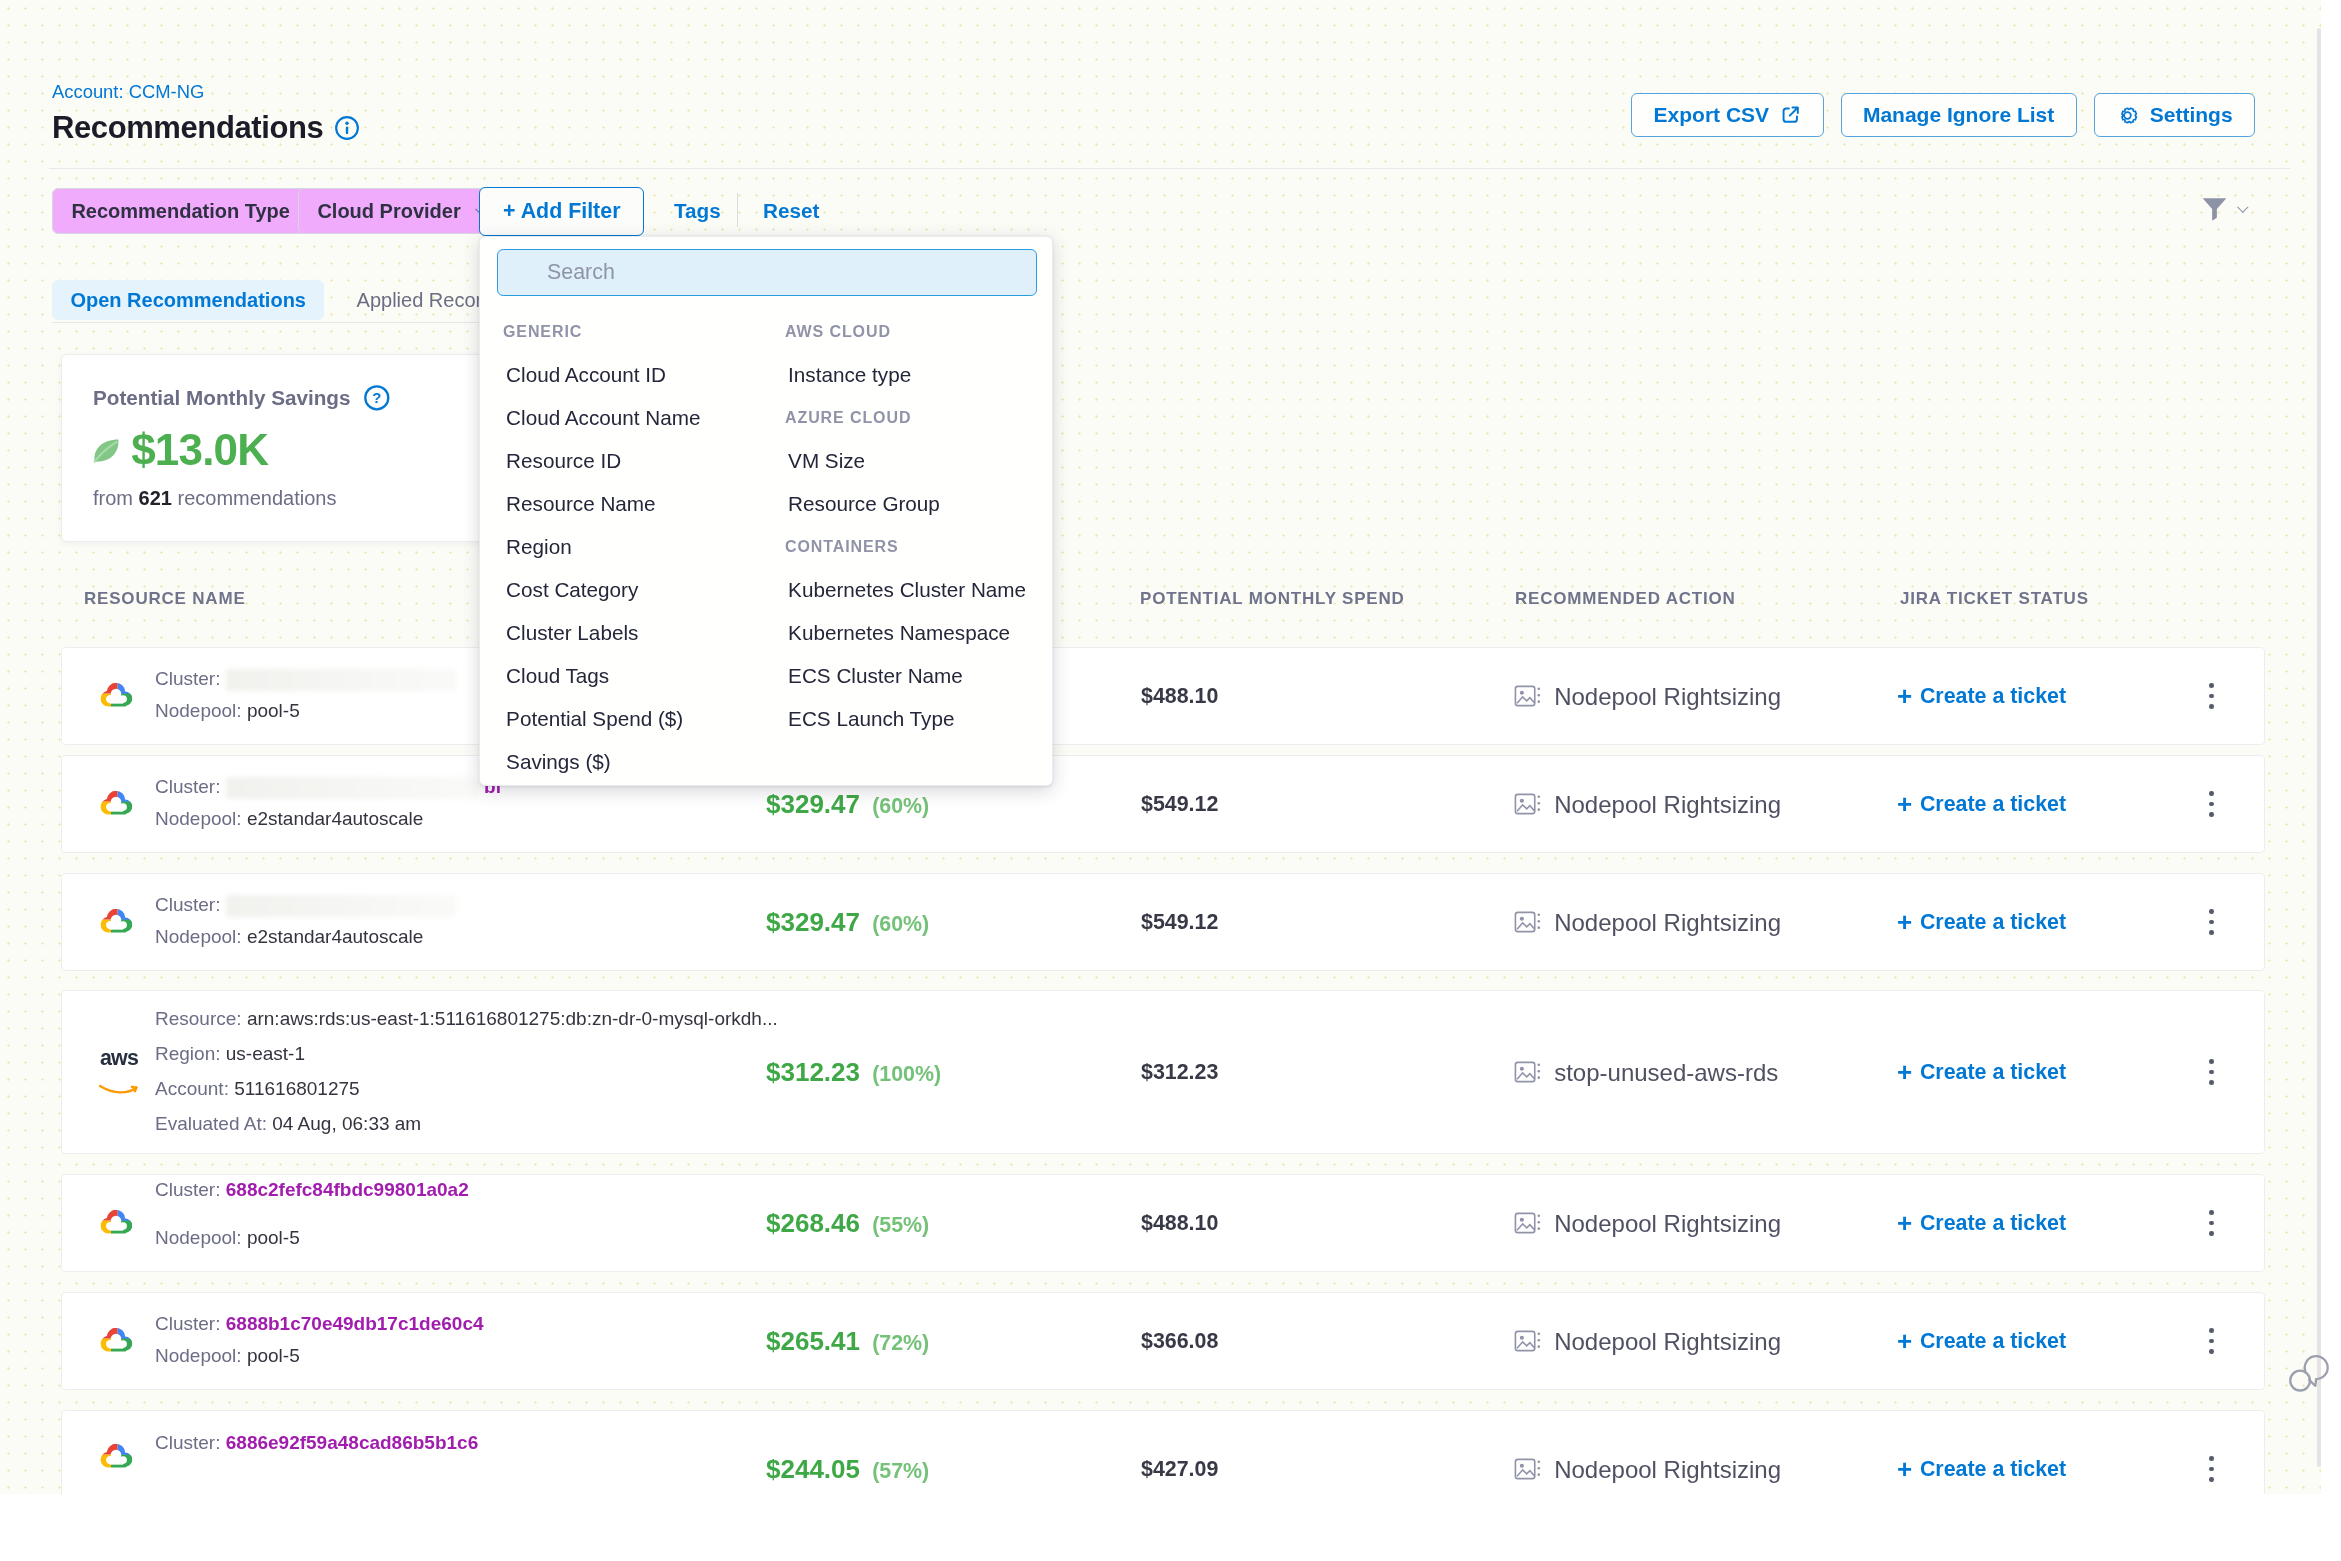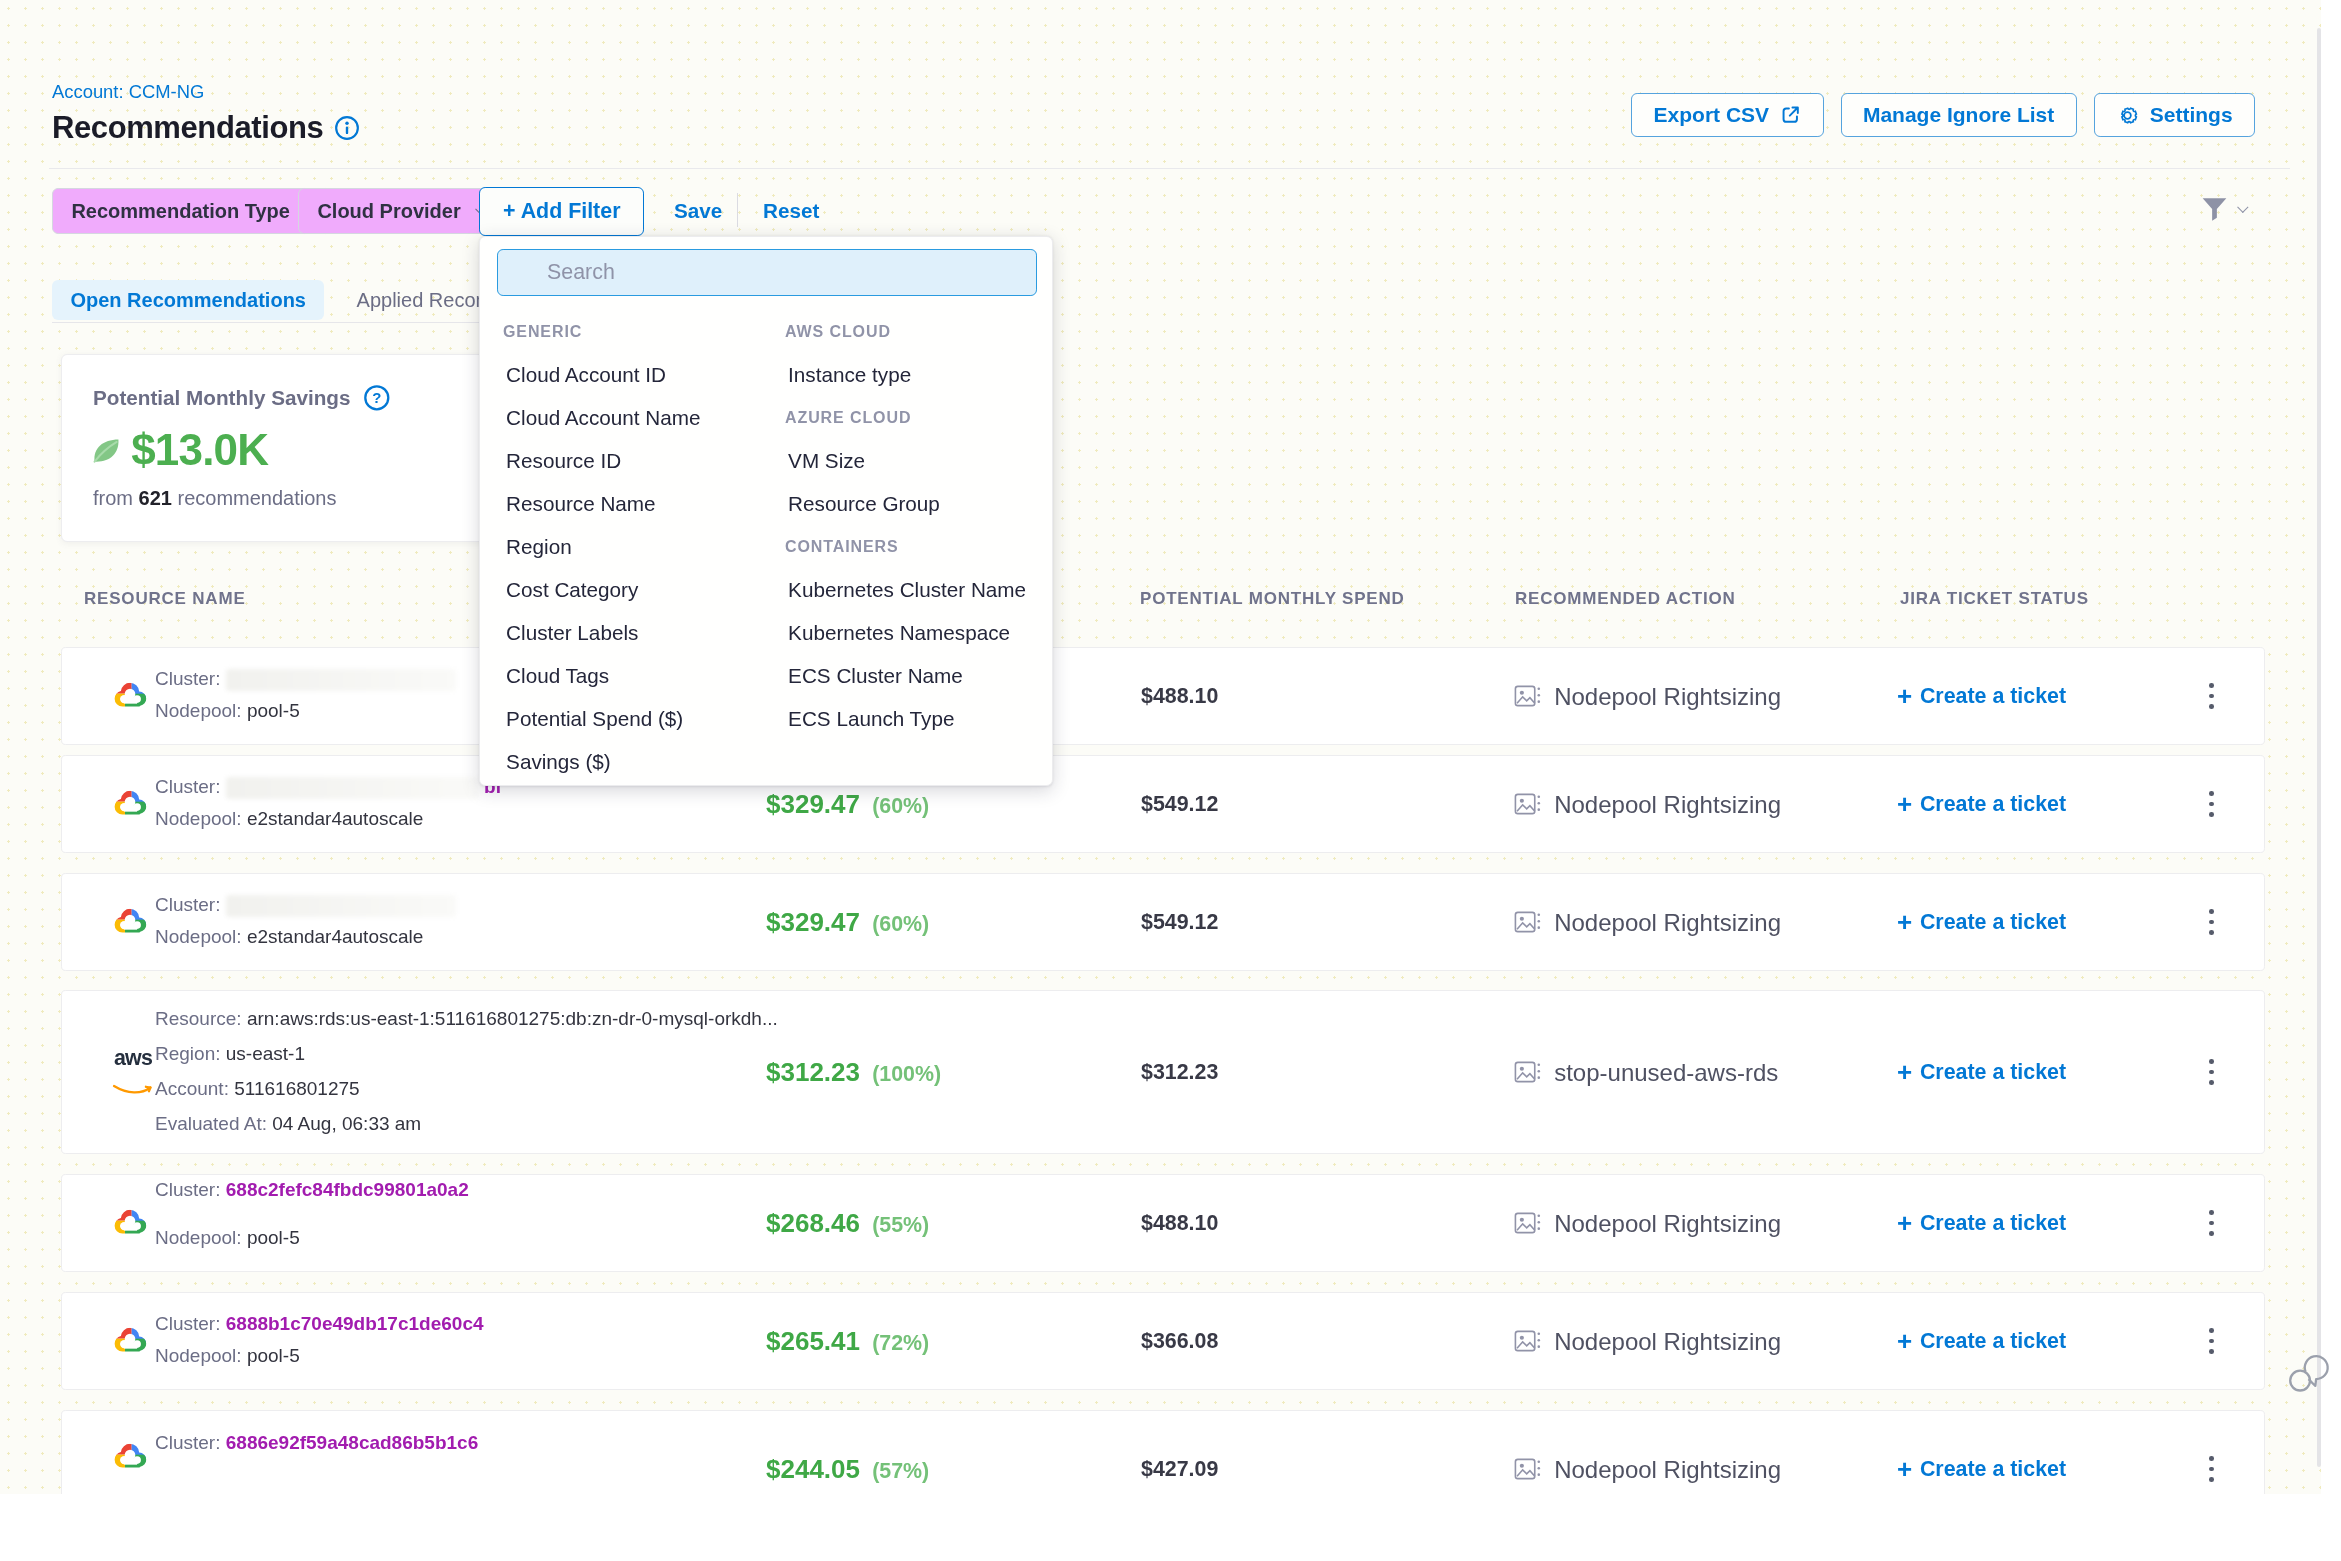--- a/index.html
+++ b/index.html
@@ -49,21 +49,21 @@
   .sc-title-row { position:absolute; left:31px; top:29px; display:flex; align-items:center; gap:12.2px; }
   .sc-title { font-size:20.7px; font-weight:600; color:#6B6D85; }
   .sc-amount-row { position:absolute; left:29px; top:70px; display:flex; align-items:center; gap:9.2px; }
   .sc-amount { font-size:44px; font-weight:800; color:#4CAF50; letter-spacing:-0.8px; }
   .sc-sub { position:absolute; left:31px; top:132px; font-size:20px; color:#6B6D85; }
   .sc-sub b { color:#22222A; font-weight:700; }
 
   
   .thead-cell { position:absolute; top:589px; font-size:17px; font-weight:700; color:#70738C; letter-spacing:0.8px; }
   .trow { position:absolute; left:61px; width:2204px; background:#FFFFFF; border:0.8px solid #EDEDEF; border-radius:4.6px; }
-  .row-icon { position:absolute; left:48px; top:50%; transform:translateY(-50%);gap:15px; }
+  .row-icon { position:absolute; left:34px; top:50%; transform:translateY(-50%);gap:15px; }
   .cellsav { position:absolute; left:704px; top:50%; transform:translateY(-50%); display:flex; align-items:baseline; gap:12.2px; }
   .sav-amt { font-size:26px; font-weight:700; color:#3FA846; }
   .sav-pct { font-size:21.4px; font-weight:600; color:#74C178; }
   .cellspend { position:absolute; left:1079px; top:50%; transform:translateY(-50%); font-size:21.4px; font-weight:700; color:#383946; }
   .cellaction { position:absolute; left:1451px; top:50%; transform:translateY(-50%); display:flex; align-items:center; gap:12.2px; font-size:24px; color:#4F5162; }
   .cellticket { position:absolute; left:1835px; top:50%; transform:translateY(-50%); display:flex; align-items:center; gap:7.7px; color:#0278D5; cursor:pointer; }
   .cellticket .plus { font-size:26px; font-weight:600; line-height:1; }
   .cellticket .tk { font-size:21.4px; font-weight:700; }
   .kebab { position:absolute; left:2141px; top:50%; transform:translateY(-50%); display:flex; flex-direction:column; gap:6.1px; padding:6.1px; cursor:pointer; }
   .kebab i { width:4.6px; height:4.6px; border-radius:50%; background:#565B6B; }
@@ -135,21 +135,21 @@
       <span>Recommendation Type</span>
       <span class="chev"></span>
     </div>
     <div class="chip" style="left:298px;">
       <span>Cloud Provider</span>
       <span class="chev"></span>
     </div>
     <div class="add-filter">
       <span>+ Add Filter</span>
     </div>
-    <div class="txt-link" style="left:674px;">Save</div>
+    <div class="txt-link" style="left:674px;">Tags</div>
     <div class="vsep"></div>
     <div class="txt-link" style="left:763px;">Reset</div>
 
     <div class="funnel-wrap">
       <svg width="29" height="26" viewBox="0 0 24 22">
         <path d="M2,2 h20 l-8,9 v7.5 l-4,2.5 v-10 z" fill="#8E92A6"></path>
       </svg>
       <span class="chev" style="border-color:#8E92A6;"></span>
     </div>
 

